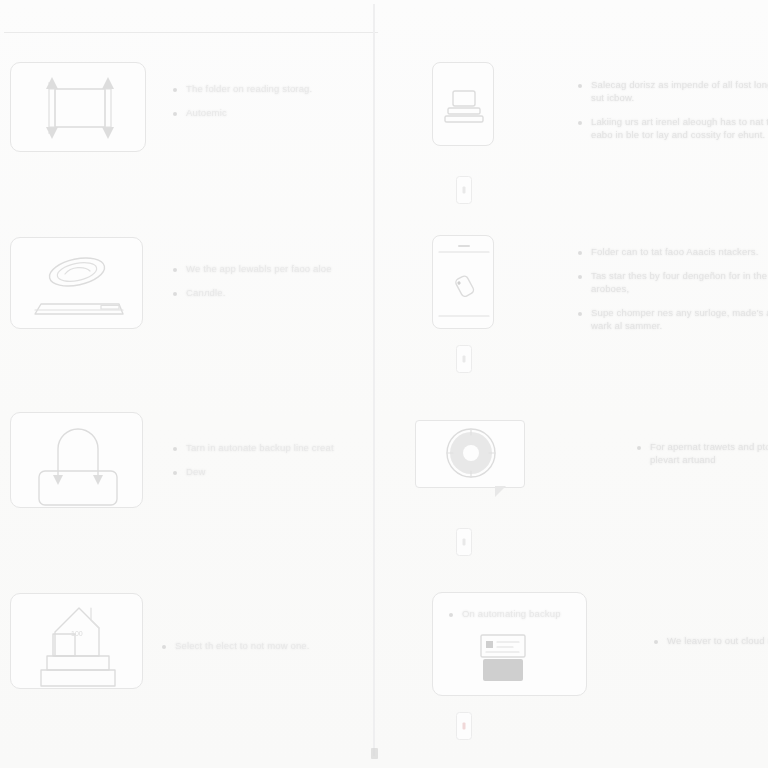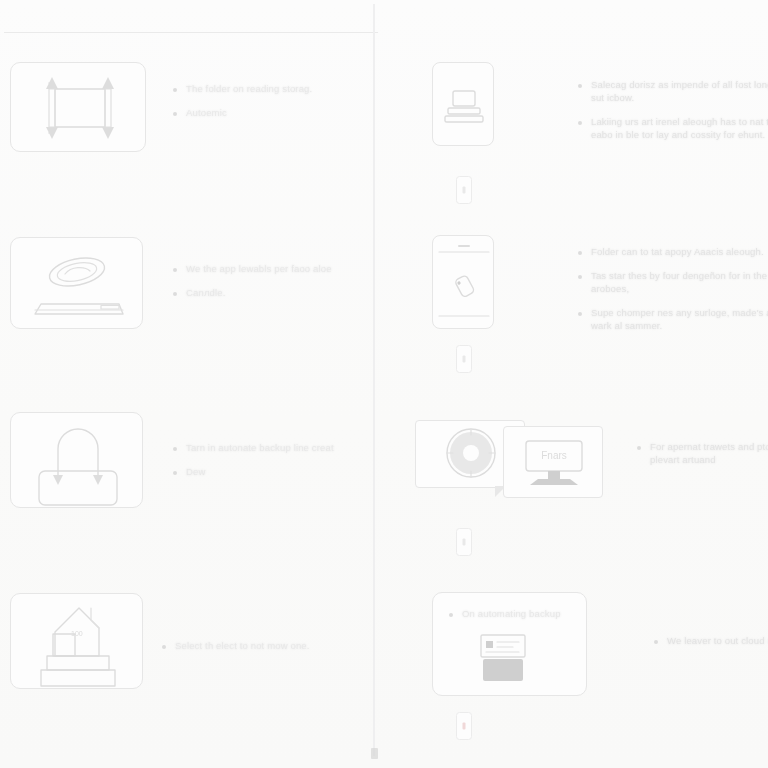--- a/index.html
+++ b/index.html
@@ -198,21 +198,21 @@
         <svg width="62" height="94" viewBox="0 0 62 94">
           <path class="ln2" d="M6 16 L56 16 M6 80 L56 80"></path>
           <rect class="fl" x="25" y="9" width="12" height="2" rx="1"></rect>
           <rect class="ln" x="25" y="41" width="13" height="19" rx="4" transform="rotate(-28 31 50)"></rect>
           <circle class="fl2" cx="28" cy="45" r="1.6" transform="rotate(-28 31 50)"></circle>
         </svg>
       </div>
       <div class="bullets" style="left:146px;top:10px;width:245px;">
         <div class="bullet strong">
           <span class="dot"></span>
-          <span class="txt">Folder can to tat apopy Aaacis aleough.</span>
+          <span class="txt">Folder can to tat faoo Aaacis ntackers.</span>
         </div>
         <div class="bullet strong">
           <span class="dot"></span>
           <span class="txt">Tas star thes by four dengeñon for in the Irigared aroboes,</span>
         </div>
         <div class="bullet strong">
           <span class="dot"></span>
           <span class="txt">Supe chomper nes any surloge, made's alowz of the wark al sammer.</span>
         </div>
       </div>
@@ -225,28 +225,20 @@
       <div style="position:relative;width:190px;height:90px;">
         <div class="card" style="position:absolute;left:0;top:0;width:110px;height:68px;border-radius:4px;">
           <svg width="110" height="68" viewBox="0 0 110 68">
             <circle class="ln" cx="55" cy="32" r="24"></circle>
             <circle class="fl2" cx="55" cy="32" r="21" opacity=".45"></circle>
             <circle cx="55" cy="32" r="8" fill="#fdfdfd"></circle>
             <path class="ln2" d="M55 8 L55 14 M55 50 L55 56 M31 32 L37 32 M73 32 L79 32"></path>
           </svg>
         </div>
         <div style="position:absolute;left:80px;top:66px;width:0;height:0;border-left:11px solid #e8e8e8;border-bottom:11px solid transparent;"></div>
-        <div class="card" style="position:absolute;left:88px;top:6px;width:100px;height:72px;border-radius:4px;">
-          <svg width="100" height="72" viewBox="0 0 100 72">
-            <rect class="ln" x="22" y="14" width="56" height="30" rx="3"></rect>
-            <text class="tiny-txt" x="50" y="32" text-anchor="middle" style="font-size:10px;">Fnars</text>
-            <rect class="fl2" x="44" y="44" width="12" height="8"></rect>
-            <path class="fl2" d="M26 58 L74 58 L66 52 L34 52 Z"></path>
-          </svg>
-        </div>
       </div>
       <div class="bullets" style="left:222px;top:20px;width:170px;">
         <div class="bullet strong">
           <span class="dot"></span>
           <span class="txt">For apernat trawets and ptorup plevart artuand</span>
         </div>
       </div>
     </div>
     <div class="marker" style="left:81px;top:528px;">
         <i></i>

